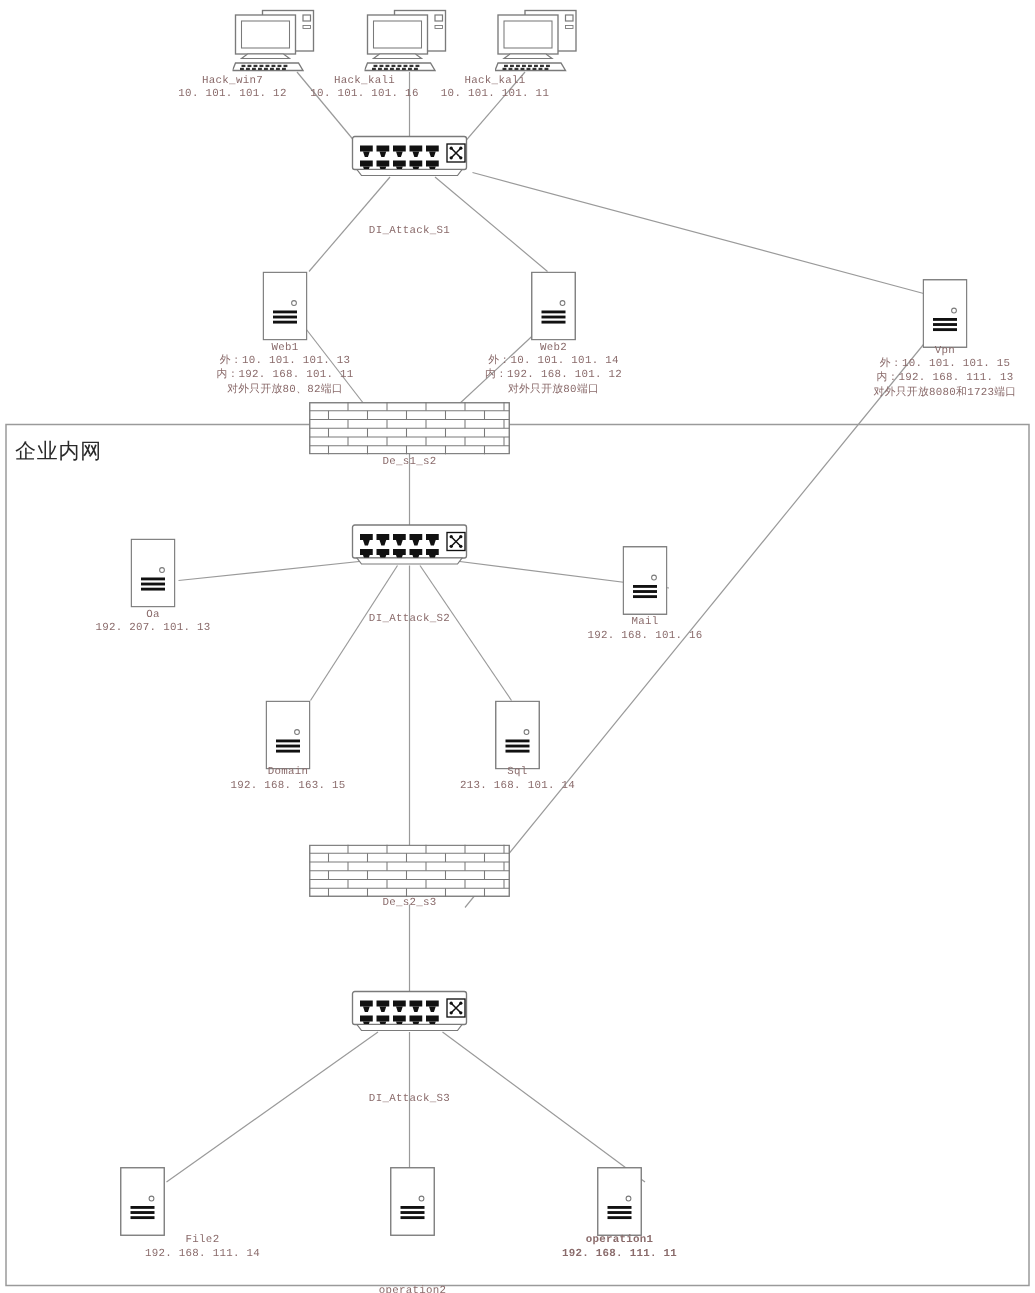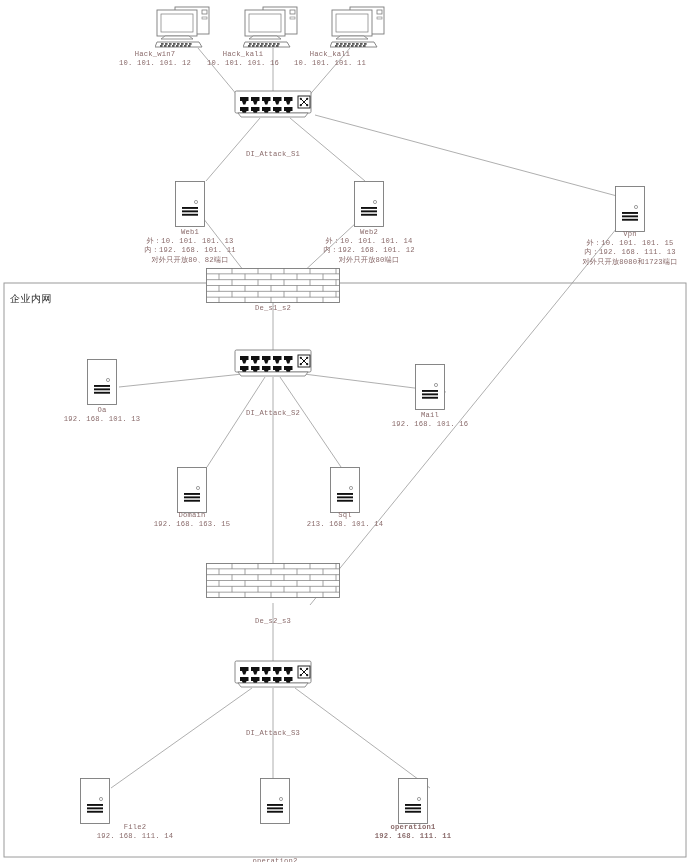--- a/index.html
+++ b/index.html
@@ -40,21 +40,21 @@
     line-height: 9.2px;
     letter-spacing: 0.2px;
     white-space: pre;
     pointer-events: none;
   }
   .zone-title {
     position: absolute;
     z-index: 4;
     color: #2a2a2a;
     font-family: "DejaVu Sans", sans-serif;
-    font-size: 10px;
+    font-size: 14px;
     letter-spacing: 0.5px;
   }
   
   #watermark {
     position: absolute;
     left: 4px;
     bottom: 8px;
     z-index: 2;
     display: flex;
     align-items: center;
@@ -386,21 +386,21 @@
       <div class="node" style="left: 87px; top: 359px;"><span><svg width="30" height="46" viewBox="0 0 30 46">
             <rect x="0.5" y="0.5" width="29" height="45" fill="#fff" stroke="#7a7a7a" stroke-width="0.9"></rect>
             <circle cx="21" cy="21" r="1.6" fill="none" stroke="#7a7a7a" stroke-width="0.7"></circle>
             <g fill="#111">
               <rect x="7" y="26" width="16" height="1.9"></rect>
               <rect x="7" y="29.4" width="16" height="1.9"></rect>
               <rect x="7" y="32.8" width="16" height="1.9"></rect>
             </g>
           </svg></span></div>
       <div class="label" style="left: 12px; top: 406px; width: 180px;">Oa
-192. 168. 101. 13</div>
+192. 207. 101. 13</div>
       <div class="node" style="left: 415px; top: 364px;"><span><svg width="30" height="46" viewBox="0 0 30 46">
             <rect x="0.5" y="0.5" width="29" height="45" fill="#fff" stroke="#7a7a7a" stroke-width="0.9"></rect>
             <circle cx="21" cy="21" r="1.6" fill="none" stroke="#7a7a7a" stroke-width="0.7"></circle>
             <g fill="#111">
               <rect x="7" y="26" width="16" height="1.9"></rect>
               <rect x="7" y="29.4" width="16" height="1.9"></rect>
               <rect x="7" y="32.8" width="16" height="1.9"></rect>
             </g>
           </svg></span></div>
       <div class="label" style="left: 340px; top: 411px; width: 180px;">Mail
@@ -458,21 +458,21 @@
             <line x1="52" y1="23.333333333333332" x2="52" y2="29.166666666666664" stroke="#7a7a7a" stroke-width="0.7"></line>
             <line x1="78" y1="23.333333333333332" x2="78" y2="29.166666666666664" stroke="#7a7a7a" stroke-width="0.7"></line>
             <line x1="104" y1="23.333333333333332" x2="104" y2="29.166666666666664" stroke="#7a7a7a" stroke-width="0.7"></line>
             <line x1="130" y1="23.333333333333332" x2="130" y2="29.166666666666664" stroke="#7a7a7a" stroke-width="0.7"></line>
             <line x1="13" y1="29.166666666666664" x2="13" y2="35" stroke="#7a7a7a" stroke-width="0.7"></line>
             <line x1="39" y1="29.166666666666664" x2="39" y2="35" stroke="#7a7a7a" stroke-width="0.7"></line>
             <line x1="65" y1="29.166666666666664" x2="65" y2="35" stroke="#7a7a7a" stroke-width="0.7"></line>
             <line x1="91" y1="29.166666666666664" x2="91" y2="35" stroke="#7a7a7a" stroke-width="0.7"></line>
             <line x1="117" y1="29.166666666666664" x2="117" y2="35" stroke="#7a7a7a" stroke-width="0.7"></line>
           </svg></span></div>
-      <div class="label" style="left: 183px; top: 617px; width: 180px; text-align: center;">De_s2_s3</div>
+      <div class="label" style="left: 183px; top: 598px; width: 180px; text-align: center;">De_s2_s3</div>
       <div class="node" style="left: 232px; top: 660px;"><span><svg width="82" height="28" viewBox="0 0 82 28">
             <rect x="3" y="1" width="76" height="22" rx="1.5" fill="#fff" stroke="#7a7a7a" stroke-width="0.9"></rect>
             <g transform="translate(8,7)">
               <rect x="0" y="0" width="8.5" height="4" fill="#111"></rect>
               <path d="M2 4 L6.5 4 L5.3 7.6 L3.2 7.6 Z" fill="#111"></path>
             </g>
             <g transform="translate(19,7)">
               <rect x="0" y="0" width="8.5" height="4" fill="#111"></rect>
               <path d="M2 4 L6.5 4 L5.3 7.6 L3.2 7.6 Z" fill="#111"></path>
             </g>

